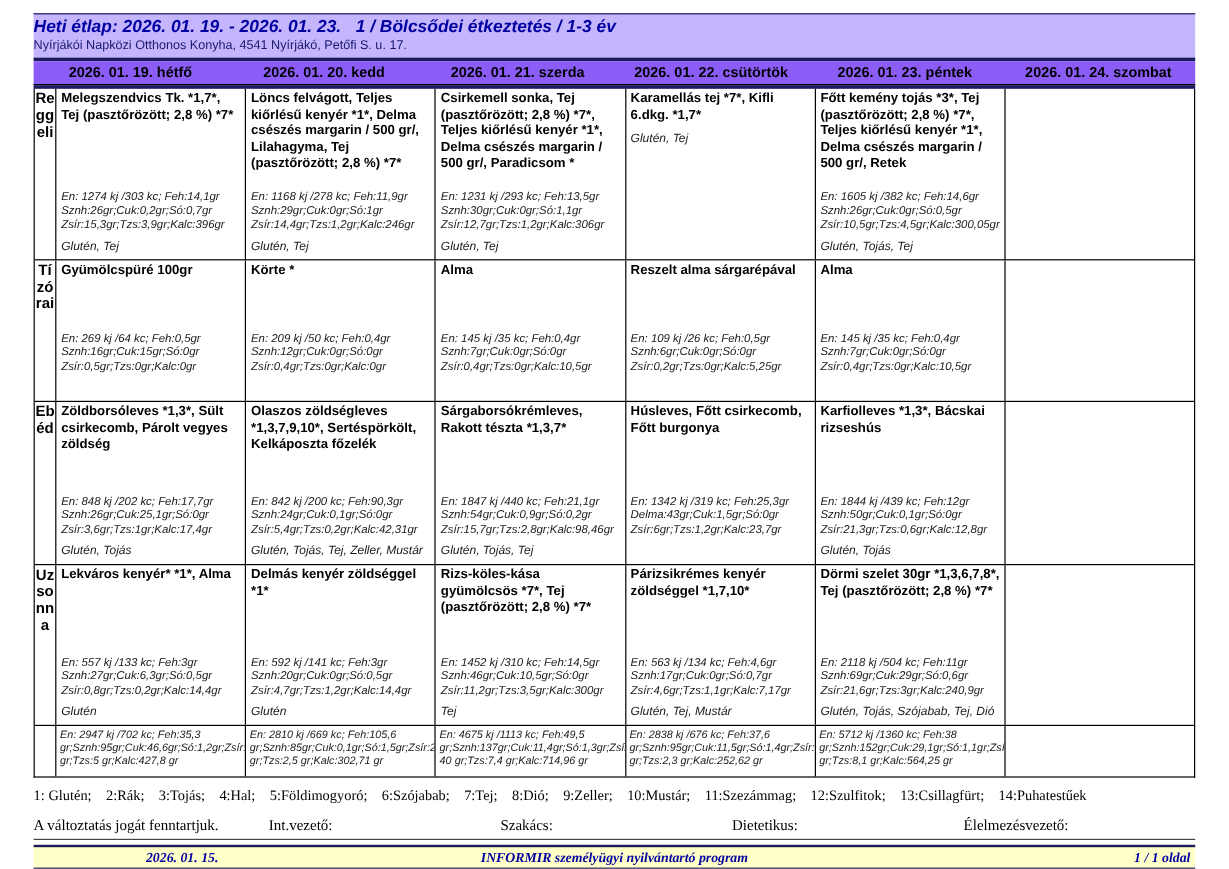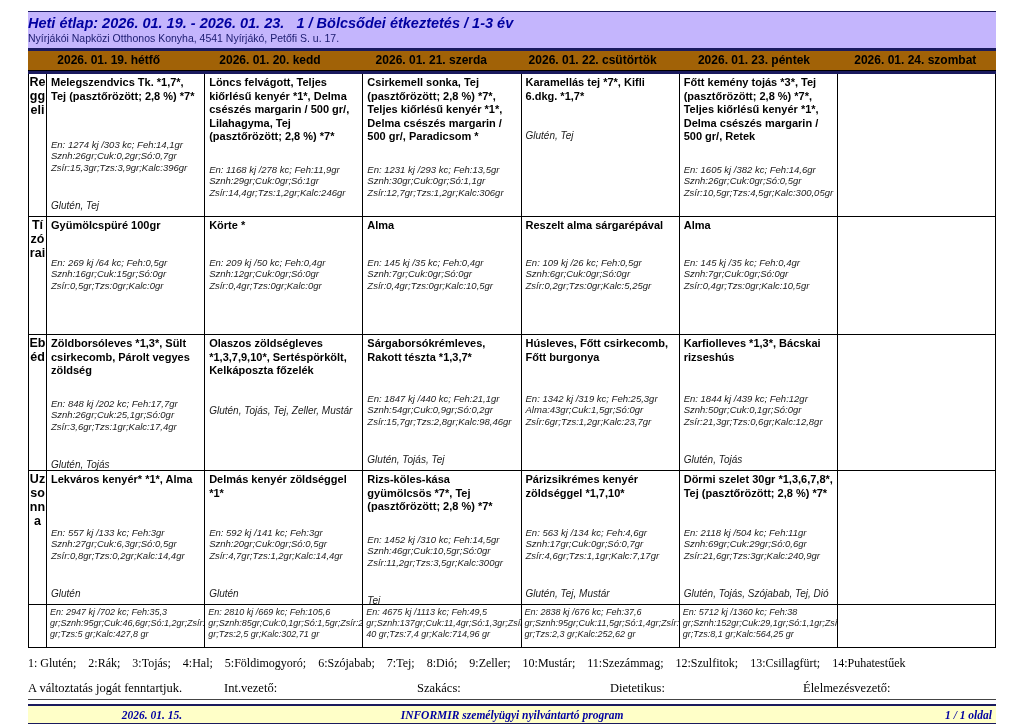--- a/index.html
+++ b/index.html
@@ -5,35 +5,35 @@
   * { box-sizing: border-box; margin: 0; padding: 0; }
   html,body { width:1024px; height:724px; background:#fff; overflow:hidden; }
   body { font-family: "Liberation Sans", sans-serif; color:#000; }
   .page { width:1024px; height:724px; padding:11px 28px 0 28px; }
 
   
   .banner { background:#c4b5fd; border-top:1px solid #1a1a5e; text-align:left; padding:3px 0 4px 0; }
   .banner-title { color:#0000a0; font-weight:bold; font-style:italic; font-size:14.5px; white-space:pre; }
   .banner-subtitle { color:#1a1a6e; font-size:10.5px; margin-top:1px; }
   .navy-bar { height:3px; background:#1a1a5e; }
-  .column-header-row { display:flex; border-bottom:1px solid #000; background:#a16207;align-items:flex-end; }
+  .column-header-row { display:flex; border-bottom:1px solid #000; background:#8b5cf6;align-items:flex-end; }
   .col-header { flex:1; text-align:center; font-weight:bold; font-size:12px; padding:2px 0 3px 0; }
 
   
   .menu-table { border:1.5px solid #000; border-top:none; }
   .meal-row { display:flex; border-top:1.5px solid #000; }
   .meal-row:first-child { border-top:none; }
   .row-h0 { height:142px; }
   .row-h1 { height:118px; }
   .row-h2 { height:136px; }
   .row-h3 { height:134px;justify-content:space-between; }
   .label-cell { width:17px; font-weight:bold; font-size:12.5px; line-height:14px; text-align:center;
                 word-break:break-all; padding-top:1px; overflow:hidden; }
   .meal-cell { flex:1; border-left:1px solid #000; padding:2px 4px 0 4px; display:flex;
-               flex-direction:column; overflow:hidden;gap:20px; }
+               flex-direction:column; overflow:hidden; }
   .cell-title { font-weight:bold; font-size:11px; line-height:13.5px; }
   .cell-nutrition { margin-top:auto; }
   .nutrition-line { font-style:italic; font-size:9.5px; line-height:11.5px; color:#1a1a1a; }
   .cell-allergens { font-style:italic; font-size:10px; line-height:12px; color:#1a1a1a;
                     min-height:13px; margin-top:7px; margin-bottom:3px; }
 
   .totals-row { display:flex; border-top:1.5px solid #000; height:43px; }
   .totals-cell { flex:1; border-left:1px solid #000; font-style:italic; font-size:9px;
                  line-height:11px; color:#1a1a1a; padding:2px 2px 0 3px; overflow:hidden; }
 
@@ -182,36 +182,41 @@
             <div class="cell-title">Zöldborsóleves *1,3*, Sült csirkecomb, Párolt vegyes zöldség</div>
             <div class="cell-nutrition">
               <div class="nutrition-line">En: 848 kj /202 kc; Feh:17,7gr</div>
               <div class="nutrition-line">Sznh:26gr;Cuk:25,1gr;Só:0gr</div>
               <div class="nutrition-line">Zsír:3,6gr;Tzs:1gr;Kalc:17,4gr</div>
             </div>
             <div class="cell-allergens">Glutén, Tojás</div>
           </div>
           <div class="meal-cell">
             <div class="cell-title">Olaszos zöldségleves *1,3,7,9,10*, Sertéspörkölt, Kelkáposzta főzelék</div>
+            <div class="cell-nutrition">
+              <div class="nutrition-line">En: 842 kj /200 kc; Feh:90,3gr</div>
+              <div class="nutrition-line">Sznh:24gr;Cuk:0,1gr;Só:0gr</div>
+              <div class="nutrition-line">Zsír:5,4gr;Tzs:0,2gr;Kalc:42,31gr</div>
+            </div>
             <div class="cell-allergens">Glutén, Tojás, Tej, Zeller, Mustár</div>
           </div>
           <div class="meal-cell">
             <div class="cell-title">Sárgaborsókrémleves, Rakott tészta *1,3,7*</div>
             <div class="cell-nutrition">
               <div class="nutrition-line">En: 1847 kj /440 kc; Feh:21,1gr</div>
               <div class="nutrition-line">Sznh:54gr;Cuk:0,9gr;Só:0,2gr</div>
               <div class="nutrition-line">Zsír:15,7gr;Tzs:2,8gr;Kalc:98,46gr</div>
             </div>
             <div class="cell-allergens">Glutén, Tojás, Tej</div>
           </div>
           <div class="meal-cell">
             <div class="cell-title">Húsleves, Főtt csirkecomb, Főtt burgonya</div>
             <div class="cell-nutrition">
               <div class="nutrition-line">En: 1342 kj /319 kc; Feh:25,3gr</div>
-              <div class="nutrition-line">Alma:43gr;Cuk:1,5gr;Só:0gr</div>
+              <div class="nutrition-line">Delma:43gr;Cuk:1,5gr;Só:0gr</div>
               <div class="nutrition-line">Zsír:6gr;Tzs:1,2gr;Kalc:23,7gr</div>
             </div>
             <div class="cell-allergens"></div>
           </div>
           <div class="meal-cell">
             <div class="cell-title">Karfiolleves *1,3*, Bácskai rizseshús</div>
             <div class="cell-nutrition">
               <div class="nutrition-line">En: 1844 kj /439 kc; Feh:12gr</div>
               <div class="nutrition-line">Sznh:50gr;Cuk:0,1gr;Só:0gr</div>
               <div class="nutrition-line">Zsír:21,3gr;Tzs:0,6gr;Kalc:12,8gr</div>

